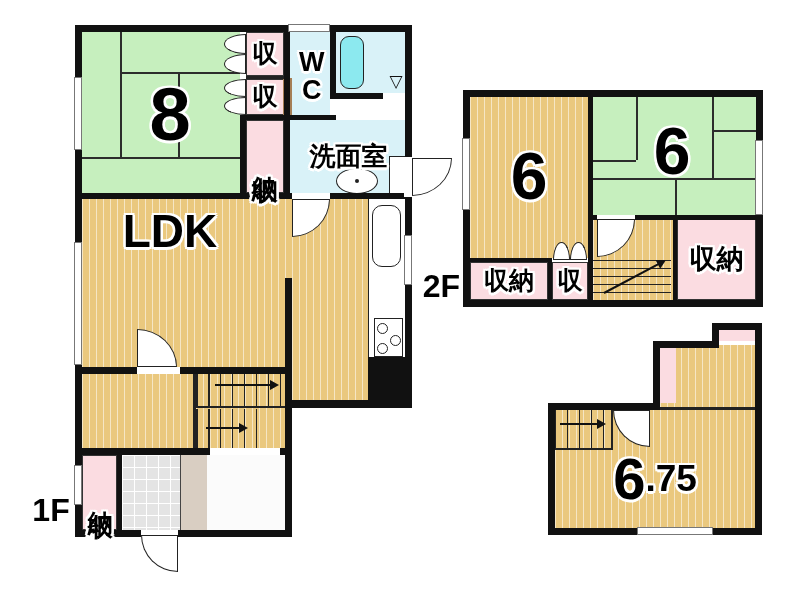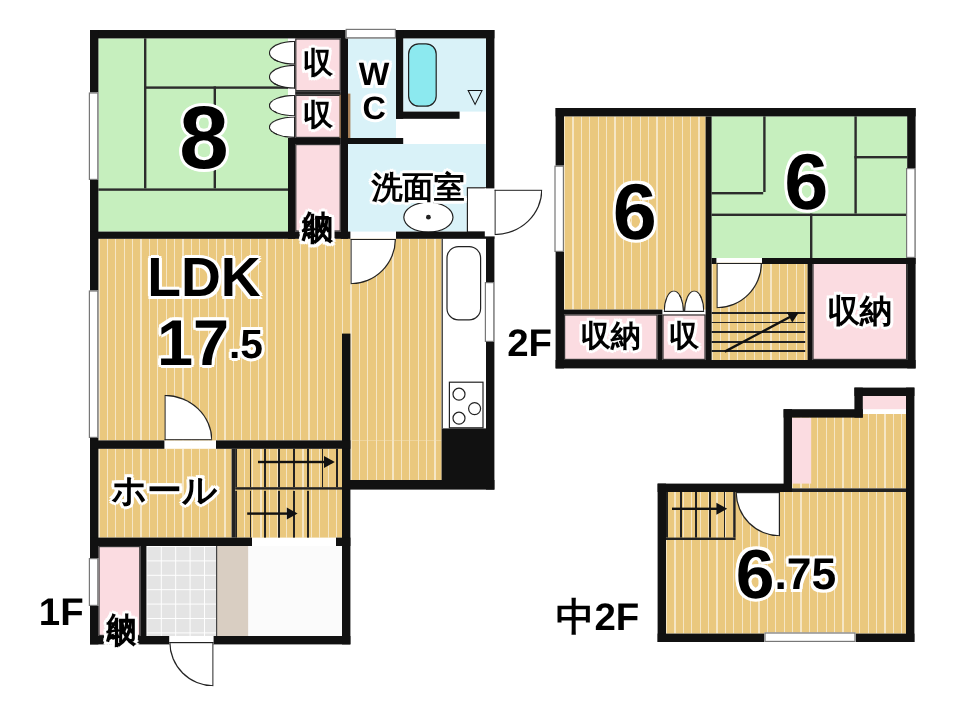--- a/index.html
+++ b/index.html
@@ -139,25 +139,20 @@
     <div class="a door" style="left:141px;top:535px;width:37px;height:37px;border-radius:0 0 0 100%;"></div>
     <div class="a door" style="left:412px;top:158px;width:40px;height:38px;border-radius:0 0 100% 0;"></div>
 
     <div class="a lab" style="left:120px;top:70px;width:100px;height:90px;font-size:74px;">8</div>
     <div class="a lab" style="left:246px;top:36px;width:38px;height:36px;font-size:25px;">収</div>
     <div class="a lab" style="left:246px;top:80px;width:38px;height:34px;font-size:25px;">収</div>
     <div class="a lab vert" style="left:292px;top:38px;width:38px;height:74px;font-size:27px;">WC</div>
     <div class="a lab vert" style="left:247px;top:126px;width:36px;height:62px;font-size:26px;">収納</div>
     <div class="a lab" style="left:100px;top:205px;width:140px;height:52px;font-size:46px;">LDK</div>
     <div class="a lab" style="left:292px;top:138px;width:113px;height:36px;font-size:26px;">洗面室</div>
-    <div class="a lab num" style="left:100px;top:258px;width:150px;height:58px;font-size:54px;">
-      <span>17</span>
-        <small style="font-size:34px;">.5</small>
-    </div>
-    <div class="a lab" style="left:84px;top:392px;width:106px;height:36px;font-size:29px;">ホール</div>
     <div class="a lab vert" style="left:83px;top:462px;width:34px;height:62px;font-size:25px;">収納</div>
     <div class="a flab" style="left:28px;top:492px;width:46px;height:36px;font-size:32px;">1F</div>
   </div>
 
   <div class="grp">
 
     <div class="a wood" style="left:470px;top:97px;width:118px;height:161px;"></div>
     <div class="a tatami" style="left:593px;top:97px;width:163px;height:118px;"></div>
     <div class="a mat" style="left:712px;top:97px;width:1.5px;height:81px;"></div>
     <div class="a mat" style="left:712px;top:130px;width:44px;height:1.5px;"></div>
@@ -222,16 +217,15 @@
     <div class="a wall" style="left:653px;top:341px;width:7px;height:69px;"></div>
 
     <div class="a window" style="left:637px;top:527px;width:76px;height:8px;"></div>
 
     <div class="a door" style="left:613px;top:410px;width:37px;height:37px;border-radius:0 0 0 100%;"></div>
 
     <div class="a lab num" style="left:580px;top:448px;width:150px;height:62px;font-size:58px;">
       <span>6</span>
         <small style="font-size:37px;">.75</small>
     </div>
-    <div class="a flab" style="left:458px;top:497px;width:80px;height:36px;font-size:32px;">中2F</div>
   </div>
 
 </div>
 
 </body></html>

